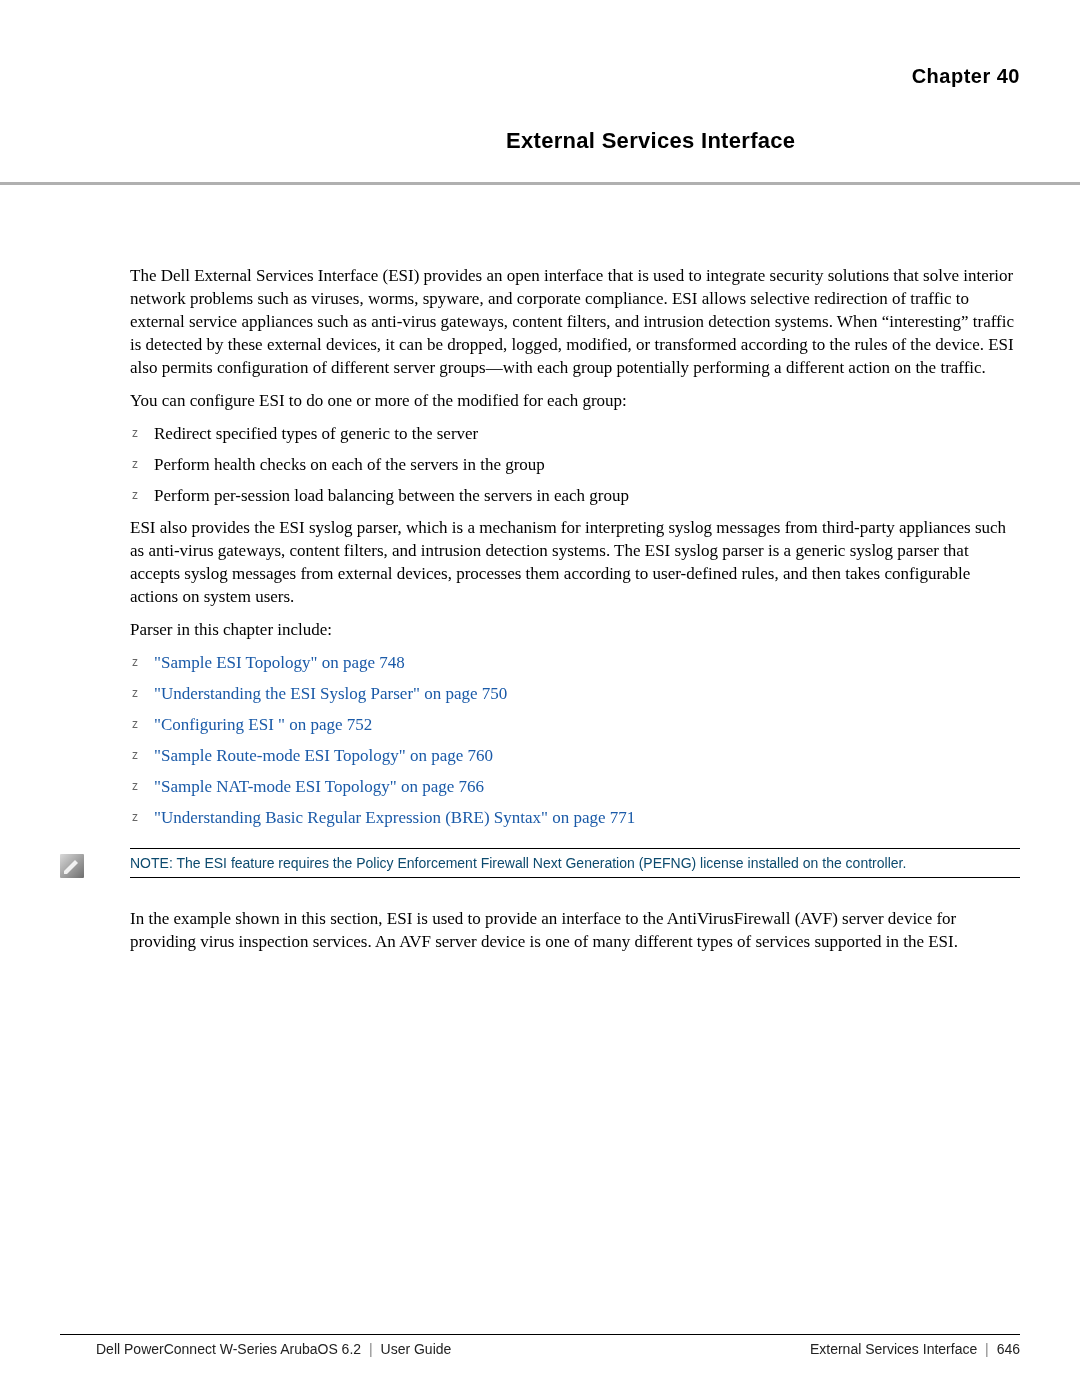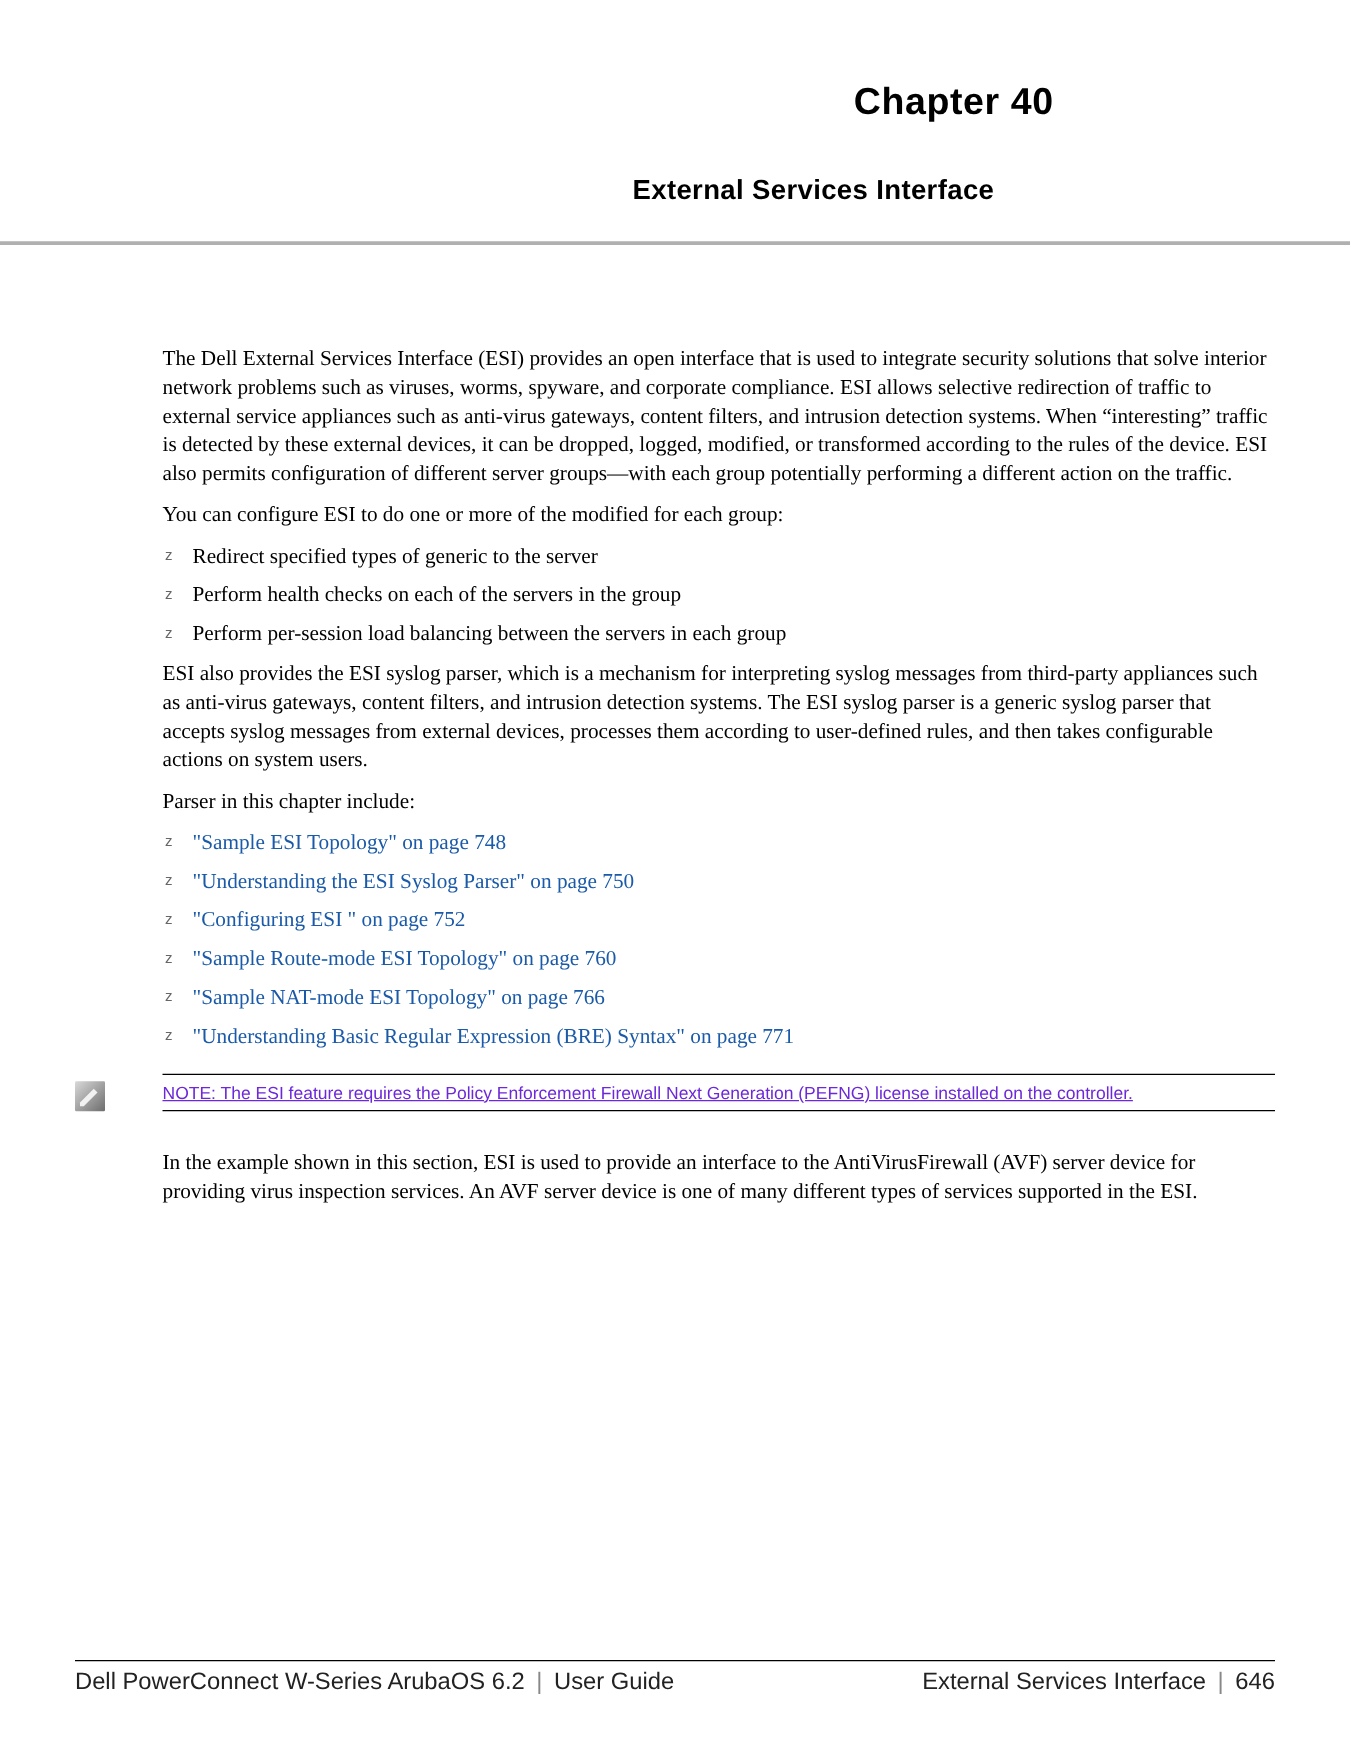--- a/index.html
+++ b/index.html
@@ -17,24 +17,24 @@
     box-sizing: border-box;
     padding: 60px 60px 80px 60px;
   }
   .header-block {
     margin-top: 5px;
     margin-bottom: 18px;
   }
   .chapter-title {
     font-family: "Arial Narrow", Arial, sans-serif;
     font-weight: 700;
-    font-size: 30px;
+    font-size: 20px;
     letter-spacing: 0.5px;
     margin: 0;
-    text-align: center;
+    text-align: right;
     padding-left: 446px;
   }
   .chapter-subtitle {
     font-family: "Arial Narrow", Arial, sans-serif;
     font-weight: 700;
     font-size: 22px;
     margin: 40px 0 0 0;
     letter-spacing: 0.3px;
     padding-left: 446px;
   }
@@ -103,22 +103,21 @@
     position: absolute;
     inset: 0;
   }
   .note-body {
     flex: 1;
     border-top: 1.5px solid #000;
     border-bottom: 1.5px solid #000;
     padding: 6px 0;
     font-family: Arial, sans-serif;
     font-size: 14px;
-    color: #6d28d9;
-    text-decoration: underline;
+    color: #0c4a6e;
   }
   .section-heading {
     font-family: "Arial Narrow", Arial, sans-serif;
     font-weight: 700;
     font-size: 28px;
     letter-spacing: 0.3px;
     margin: 40px 0 10px 0;
   }
   .footer {
     position: absolute;
@@ -128,22 +127,23 @@
   }
   .footer-rule {
     border: none;
     border-top: 1px solid #000;
     margin: 0 0 6px 0;
   }
   .footer-line {
     display: flex;
     justify-content: space-between;
     font-family: Arial, sans-serif;
-    font-size: 19px;
+    font-size: 14px;
     color: #222;
+    margin-left: 36px;
   }
   .footer-left .sep, .footer-right .sep {
     color: #888;
     margin: 0 4px;
   }
 </style>
 </head>
 <body>
 
 <div class="page">

